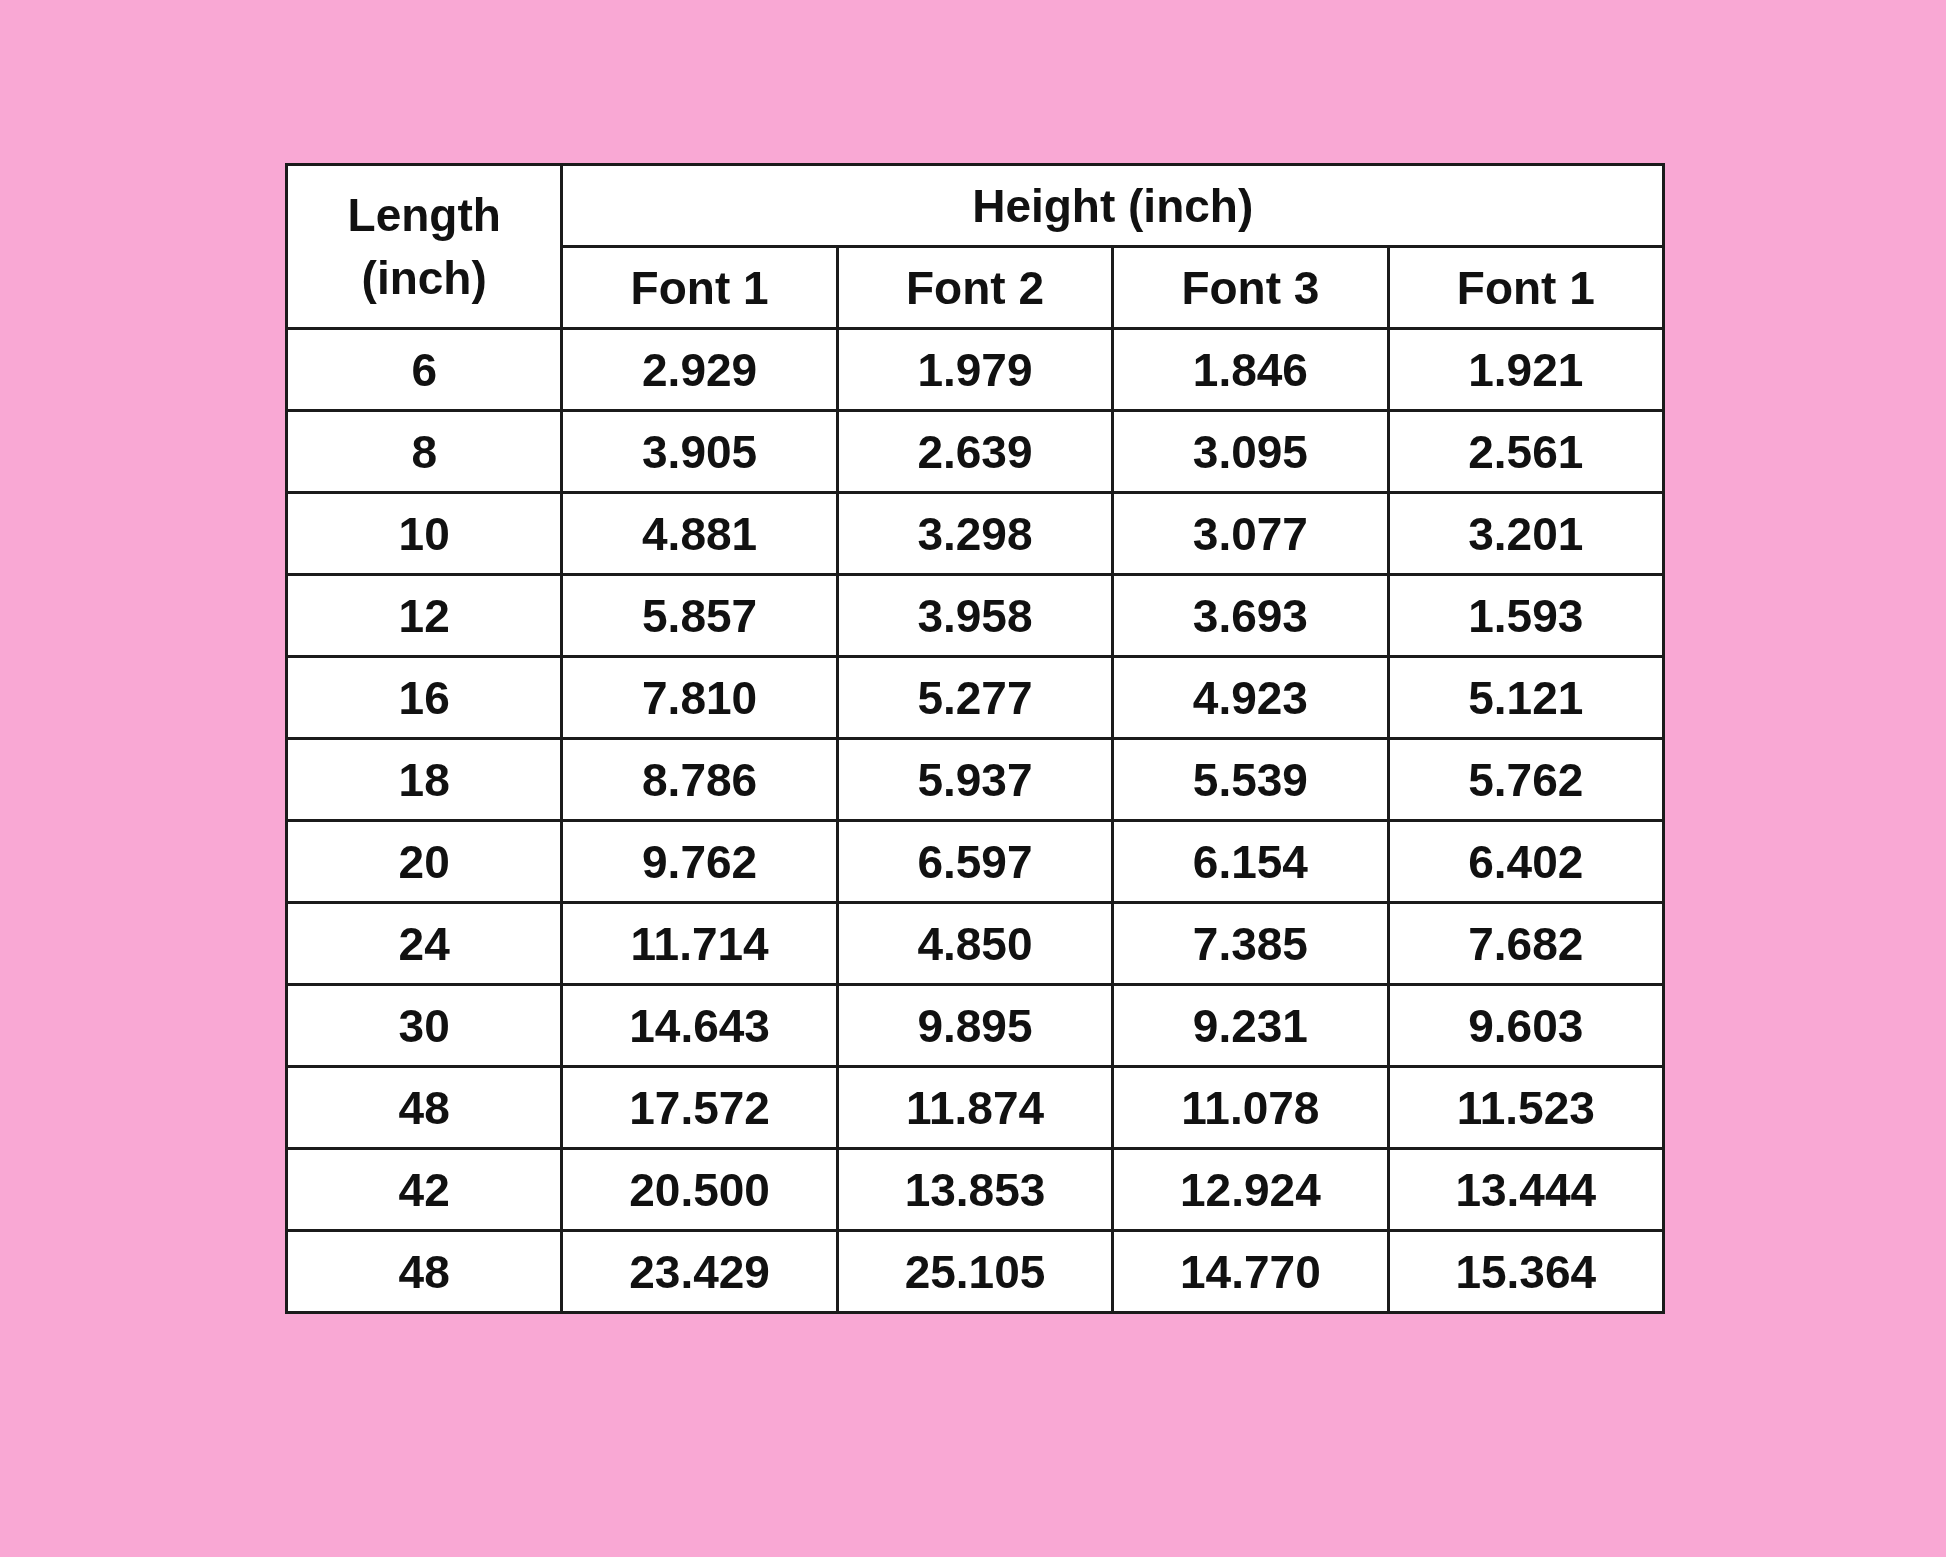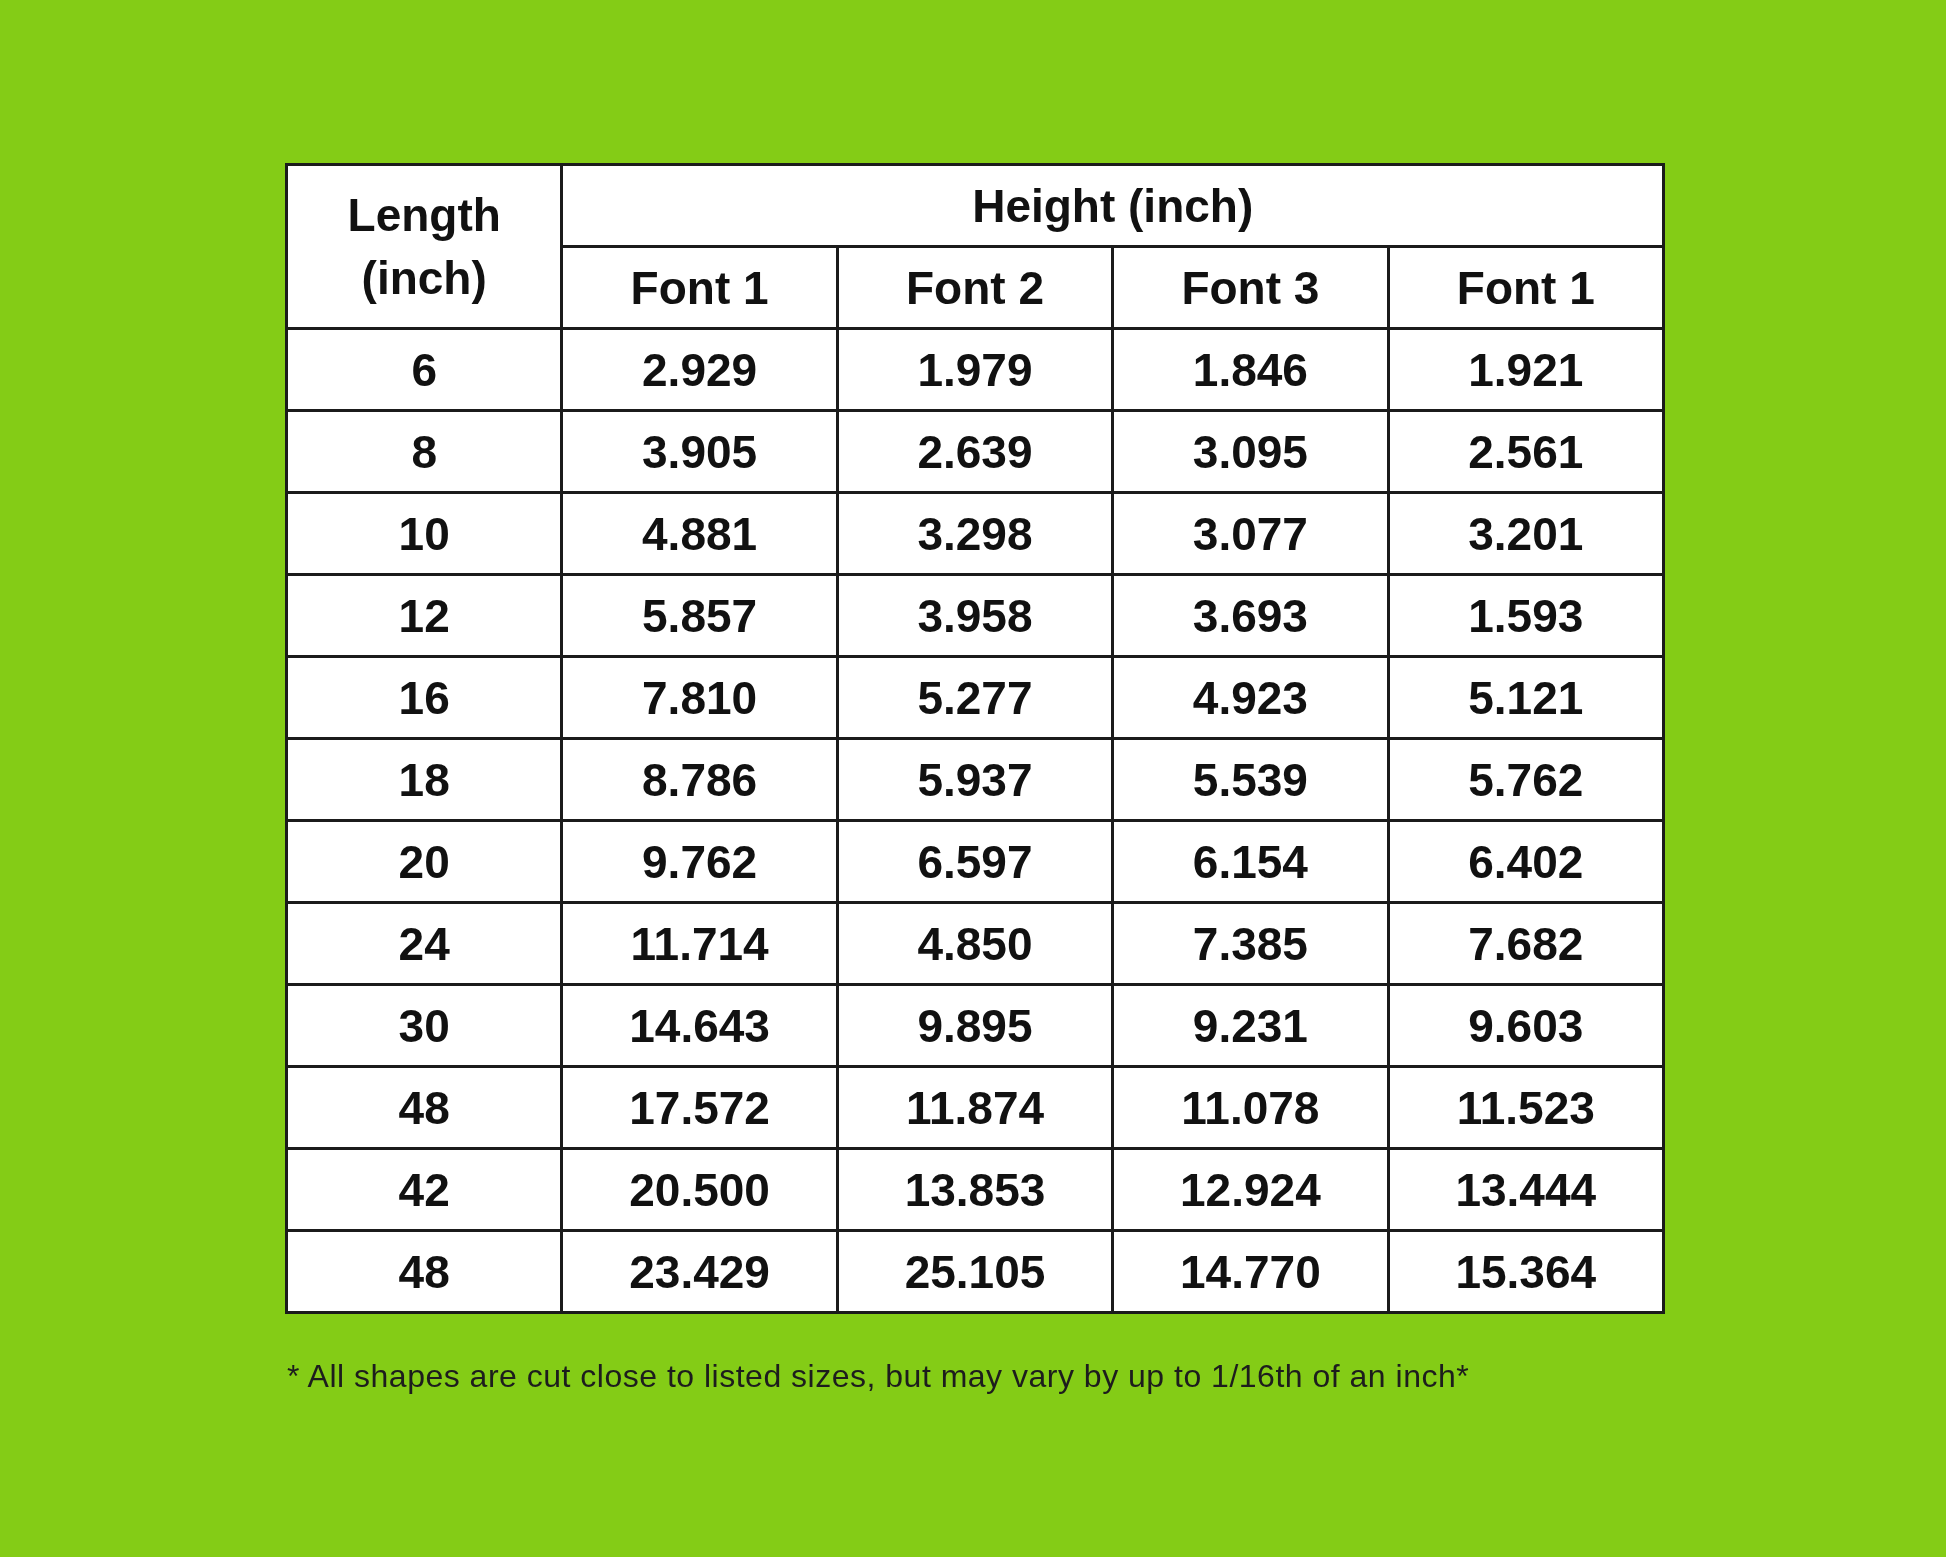--- a/index.html
+++ b/index.html
@@ -5,21 +5,21 @@
   html, body {
     margin: 0;
     padding: 0;
     background: #ffffff;
     font-family: "Liberation Sans", sans-serif;
   }
   .canvas {
     position: relative;
     width: 1946px;
     height: 1557px;
-    background: #84cc16;
+    background: #f9a8d4;
     overflow: hidden;
   }
   table.size-table {
     position: absolute;
     left: 285px;
     top: 163px;
     width: 1380px;
     border-collapse: collapse;
     table-layout: fixed;
     color: #111111;
@@ -159,15 +159,14 @@
       <tr>
         <th>48</th>
         <td>23.429</td>
         <td>25.105</td>
         <td>14.770</td>
         <td>15.364</td>
       </tr>
     </tbody>
   </table>
 
-  <div class="footnote">* All shapes are cut close to listed sizes, but may vary by up to 1/16th of an inch*</div>
 
 </div>
 
 </body></html>

